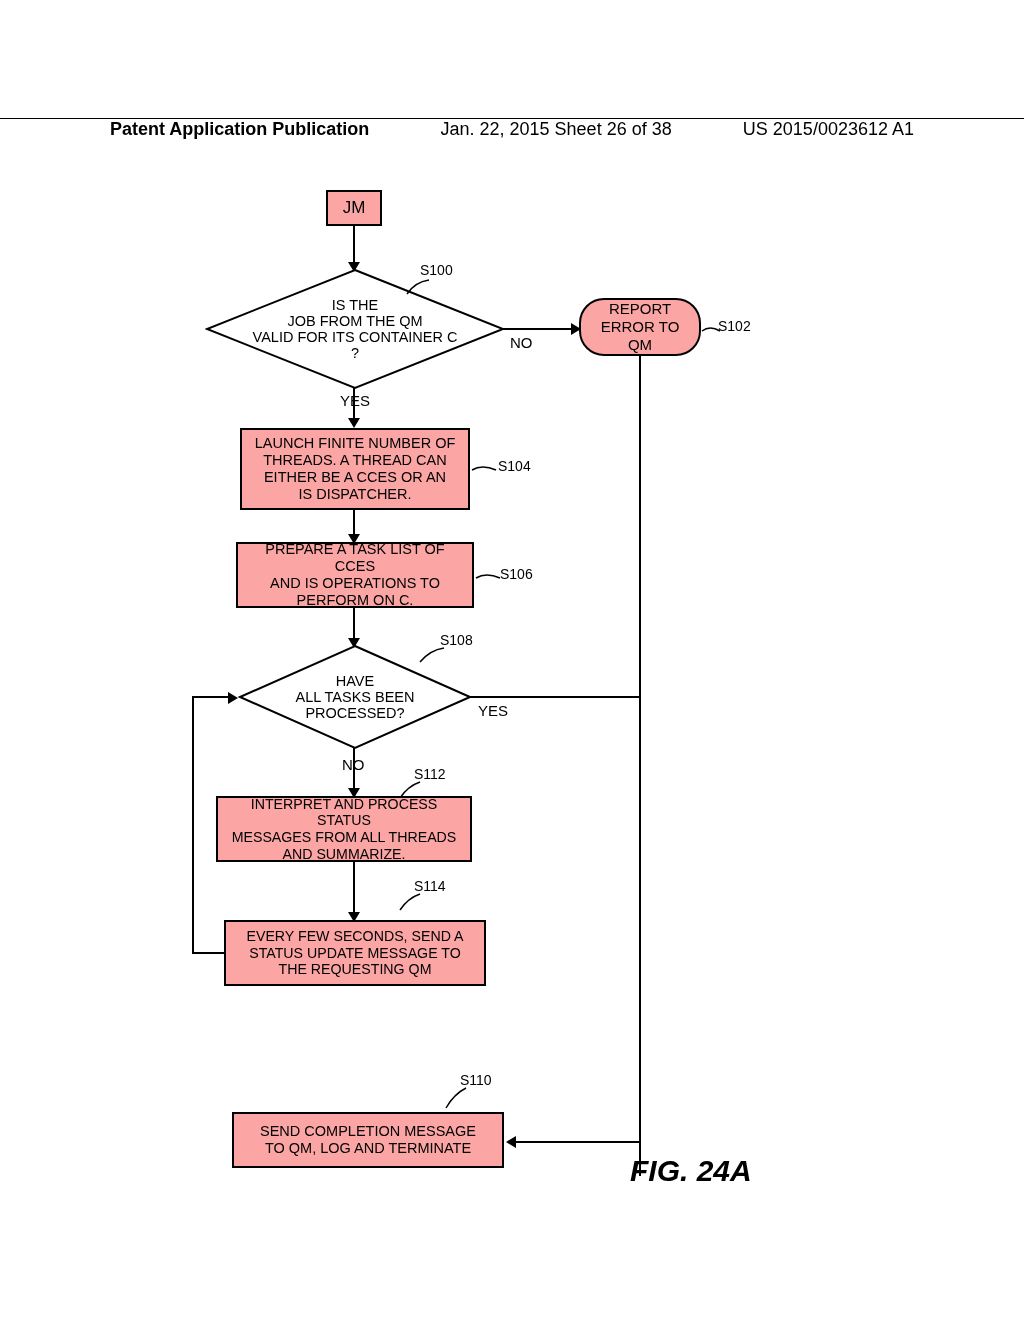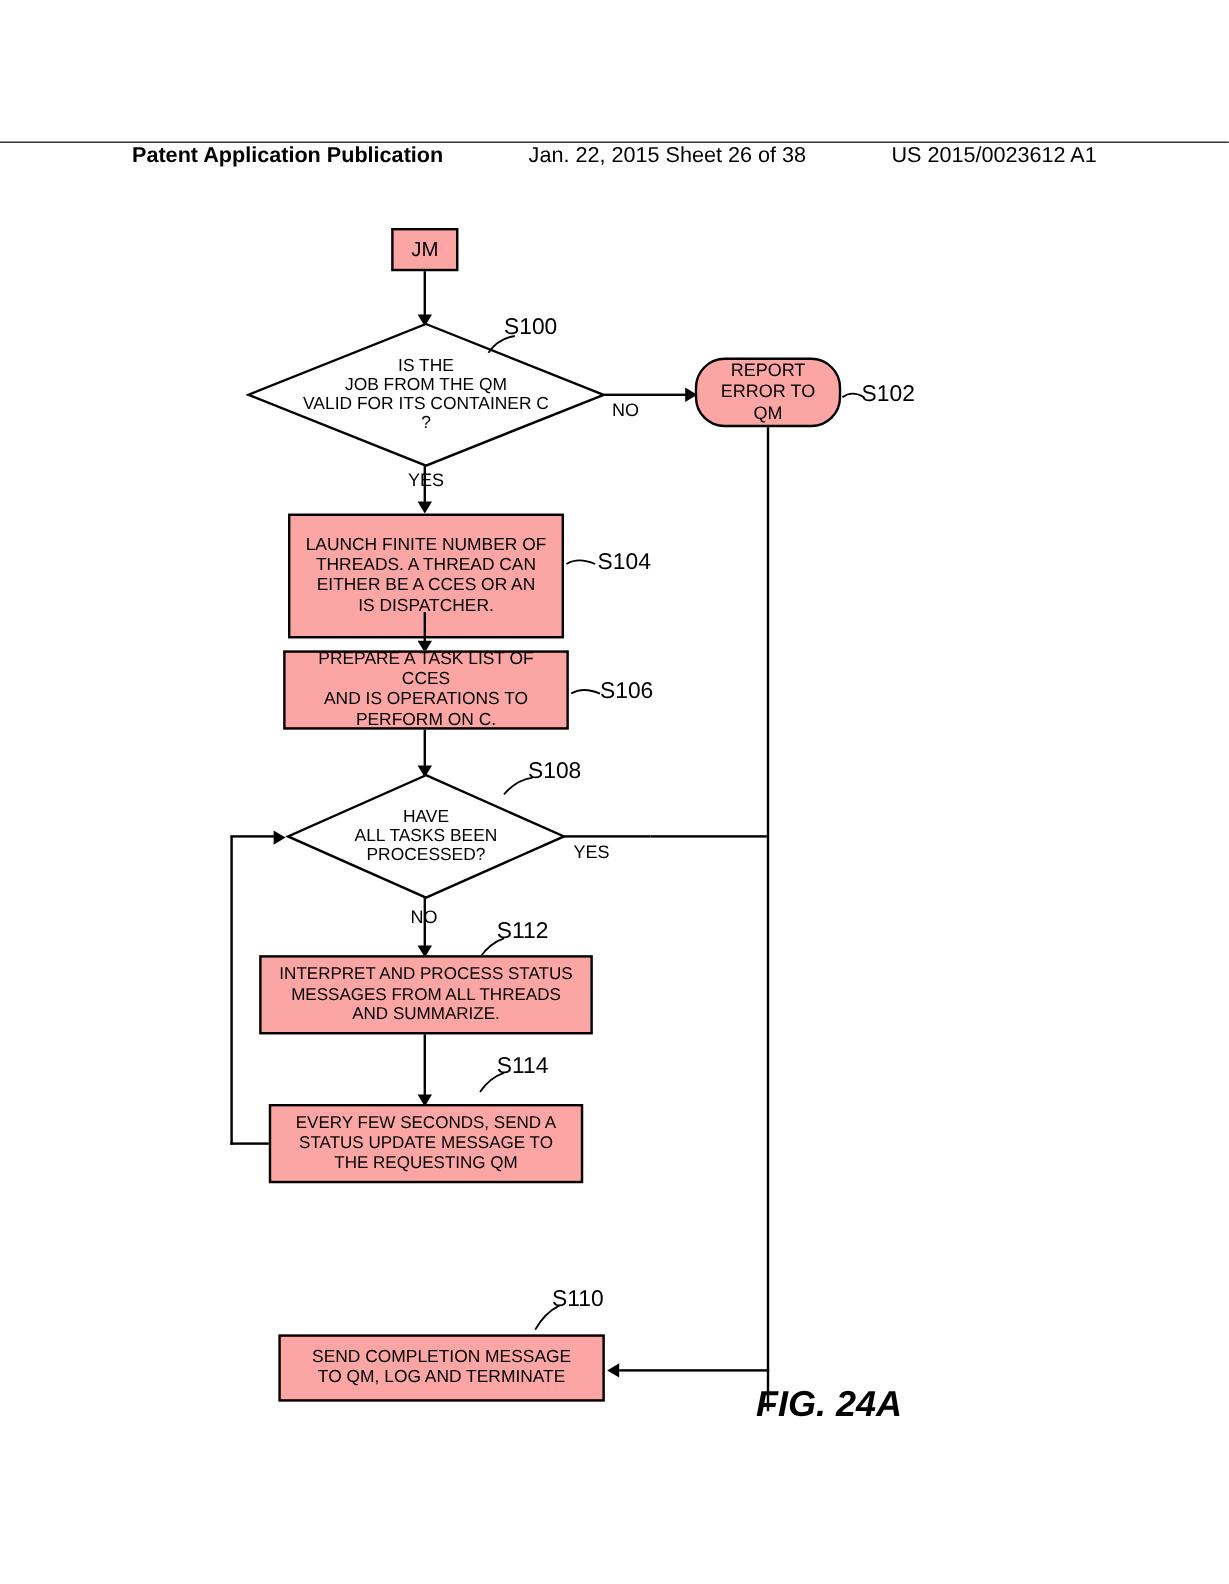--- a/index.html
+++ b/index.html
@@ -44,21 +44,21 @@
     justify-content: center;
     text-align: center;
     font-size: 15px;
     line-height: 1.18;
     padding: 6px 8px;
   }
 
   
   .step {
     position: absolute;
-    font-size: 19px;
+    font-size: 14px;
   }
 
   .edge-label {
     position: absolute;
     font-size: 15px;
   }
 
   .fig-title {
     position: absolute;
     font-style: italic;
@@ -138,21 +138,21 @@
   <svg style="position:absolute; left:700px; top:133px; width:22px; height:18px;">
     <path d="M2 8 Q 10 2 20 8" fill="none" stroke="#000" stroke-width="1.5"></path>
   </svg>
 
   <div class="vline" style="left:639px; top:166px; height:820px;"></div>
 
   <div class="vline" style="left:353px; top:198px; height:34px;"></div>
   <div class="arrow-down" style="left:348px; top:228px;"></div>
   <div class="edge-label" style="left:340px; top:202px;">YES</div>
 
-  <div class="box" style="left:240px; top:238px; width:230px; height:104px; white-space:pre-line; font-size:14.5px;">
+  <div class="box" style="left:240px; top:238px; width:230px; height:82px; white-space:pre-line; font-size:14.5px;">
     <span>LAUNCH FINITE NUMBER OF
 THREADS. A THREAD CAN
 EITHER BE A CCES OR AN
 IS DISPATCHER.</span>
   </div>
   <div class="step" style="left:498px; top:268px;">S104</div>
   <svg style="position:absolute; left:470px; top:272px; width:30px; height:18px;">
     <path d="M2 8 Q 12 2 26 8" fill="none" stroke="#000" stroke-width="1.5"></path>
   </svg>
 
@@ -193,21 +193,21 @@
 
   <div class="vline" style="left:353px; top:558px; height:44px;"></div>
   <div class="arrow-down" style="left:348px; top:598px;"></div>
   <div class="edge-label" style="left:342px; top:566px;">NO</div>
 
   <div class="step" style="left:414px; top:576px;text-align:right;">S112</div>
   <svg style="position:absolute; left:398px; top:590px; width:26px; height:20px;">
     <path d="M2 18 Q 10 6 22 2" fill="none" stroke="#000" stroke-width="1.5"></path>
   </svg>
 
-  <div class="box" style="left:216px; top:606px; width:278px; height:66px; white-space:pre-line; font-size:14.2px;">
+  <div class="box" style="left:216px; top:606px; width:256px; height:66px; white-space:pre-line; font-size:14.2px;">
     <span>INTERPRET AND PROCESS STATUS
 MESSAGES FROM ALL THREADS
 AND SUMMARIZE.</span>
   </div>
 
   <div class="vline" style="left:353px; top:672px; height:54px;"></div>
   <div class="arrow-down" style="left:348px; top:722px;"></div>
 
   <div class="step" style="left:414px; top:688px;">S114</div>
   <svg style="position:absolute; left:398px; top:702px; width:26px; height:20px;">

